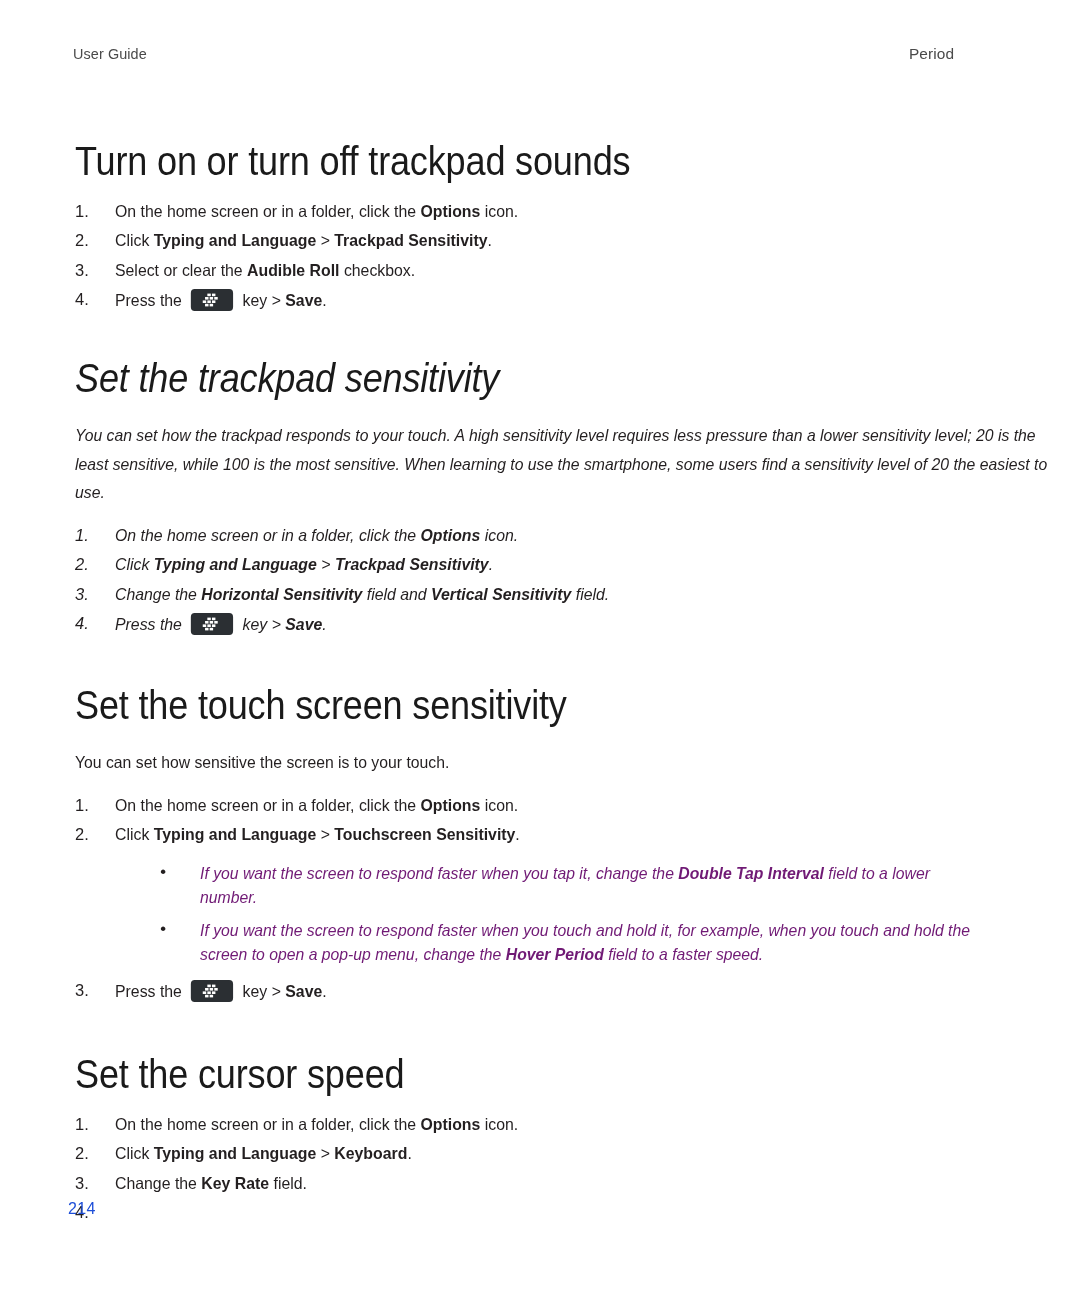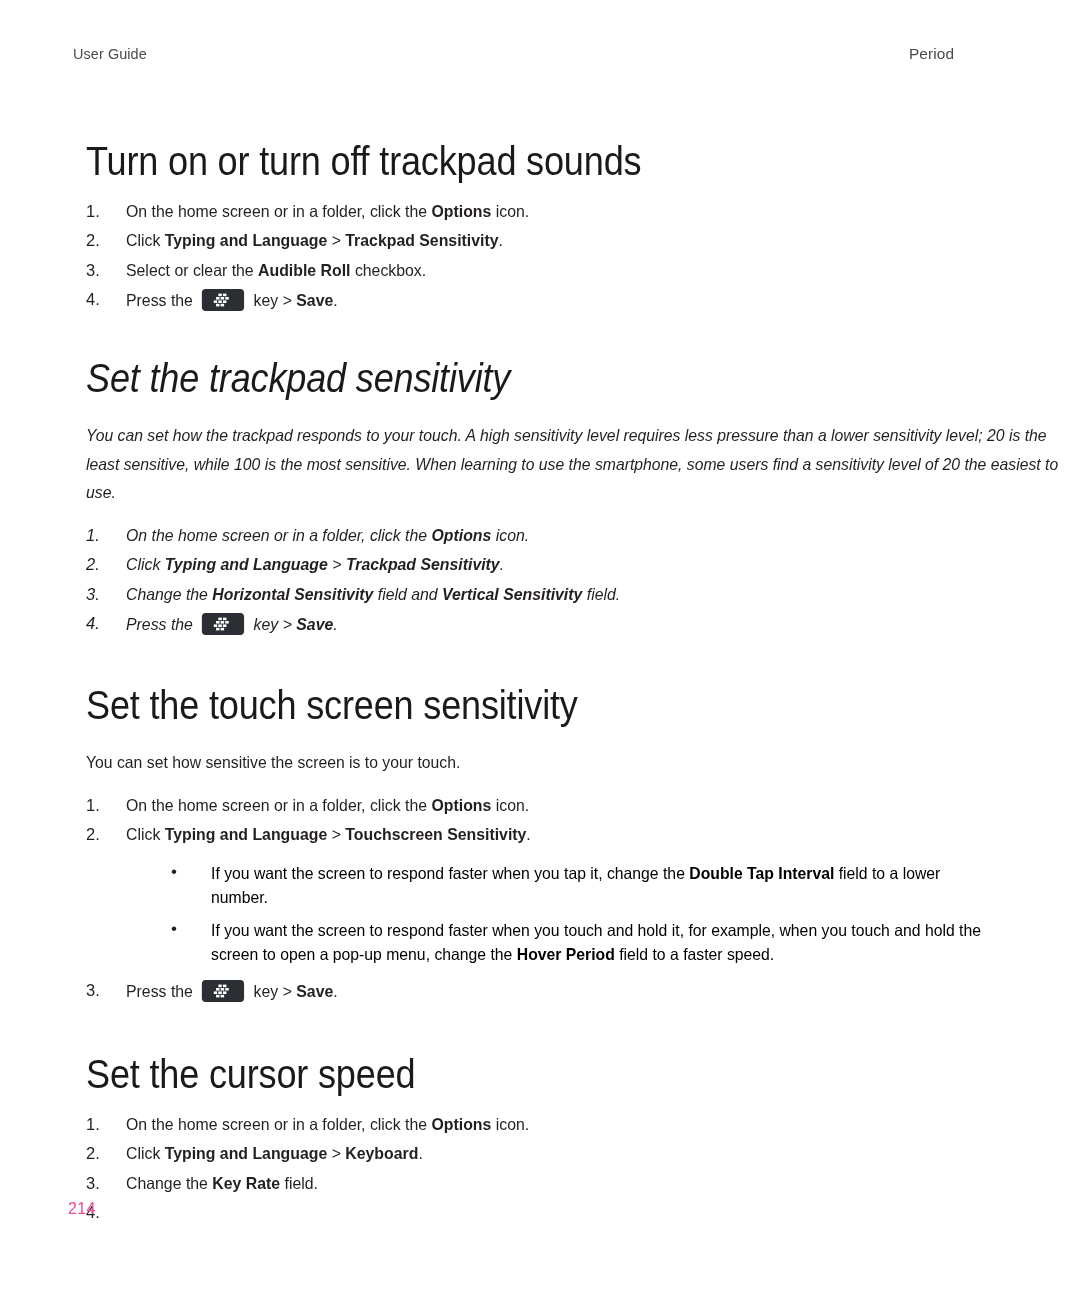--- a/index.html
+++ b/index.html
@@ -42,21 +42,21 @@
     transform-origin: left top;
   }
   .running-header .rh-right {
     transform: scaleX(1.07);
     transform-origin: right top;
   }
 
   
   .content {
     position: absolute;
-    left: 86px;
+    left: 75px;
     top: 140px;
     width: 948px;
   }
 
   h1.section-heading {
     font-family: "Liberation Sans Narrow", "Liberation Sans", "DejaVu Sans Condensed", sans-serif;
     font-weight: 400;
     font-size: 41px;
     line-height: 1.04;
     color: #1a1a1a;
@@ -123,21 +123,22 @@
     list-style: none;
     margin: 16px 0 14px 0;
     padding: 0;
   }
   ul.subbullets > li {
     position: relative;
     padding-left: 85px;
     margin: 0 0 9px 0;
     font-size: 16.5px;
     line-height: 24px;
-    color: #000000;
+    color: #701a75;
+    font-style: italic;
   }
   ul.subbullets > li::before {
     content: "\2022";
     position: absolute;
     left: 45px;
     top: -1px;
     font-size: 17px;
     color: #231f20;
   }
   ul.subbullets > li .li-text {
@@ -168,21 +169,21 @@
     transform: translate(-50%, -50%);
     display: block;
   }
 
   
   .page-number {
     position: absolute;
     left: 68px;
     top: 1200px;
     font-size: 16px;
-    color: #ec4899;
+    color: #1d4ed8;
     letter-spacing: 0.3px;
   }
 </style>
 </head>
 <body>
 
 <div class="page">
 
   <div class="running-header">
     <span class="rh-left">User Guide</span>

